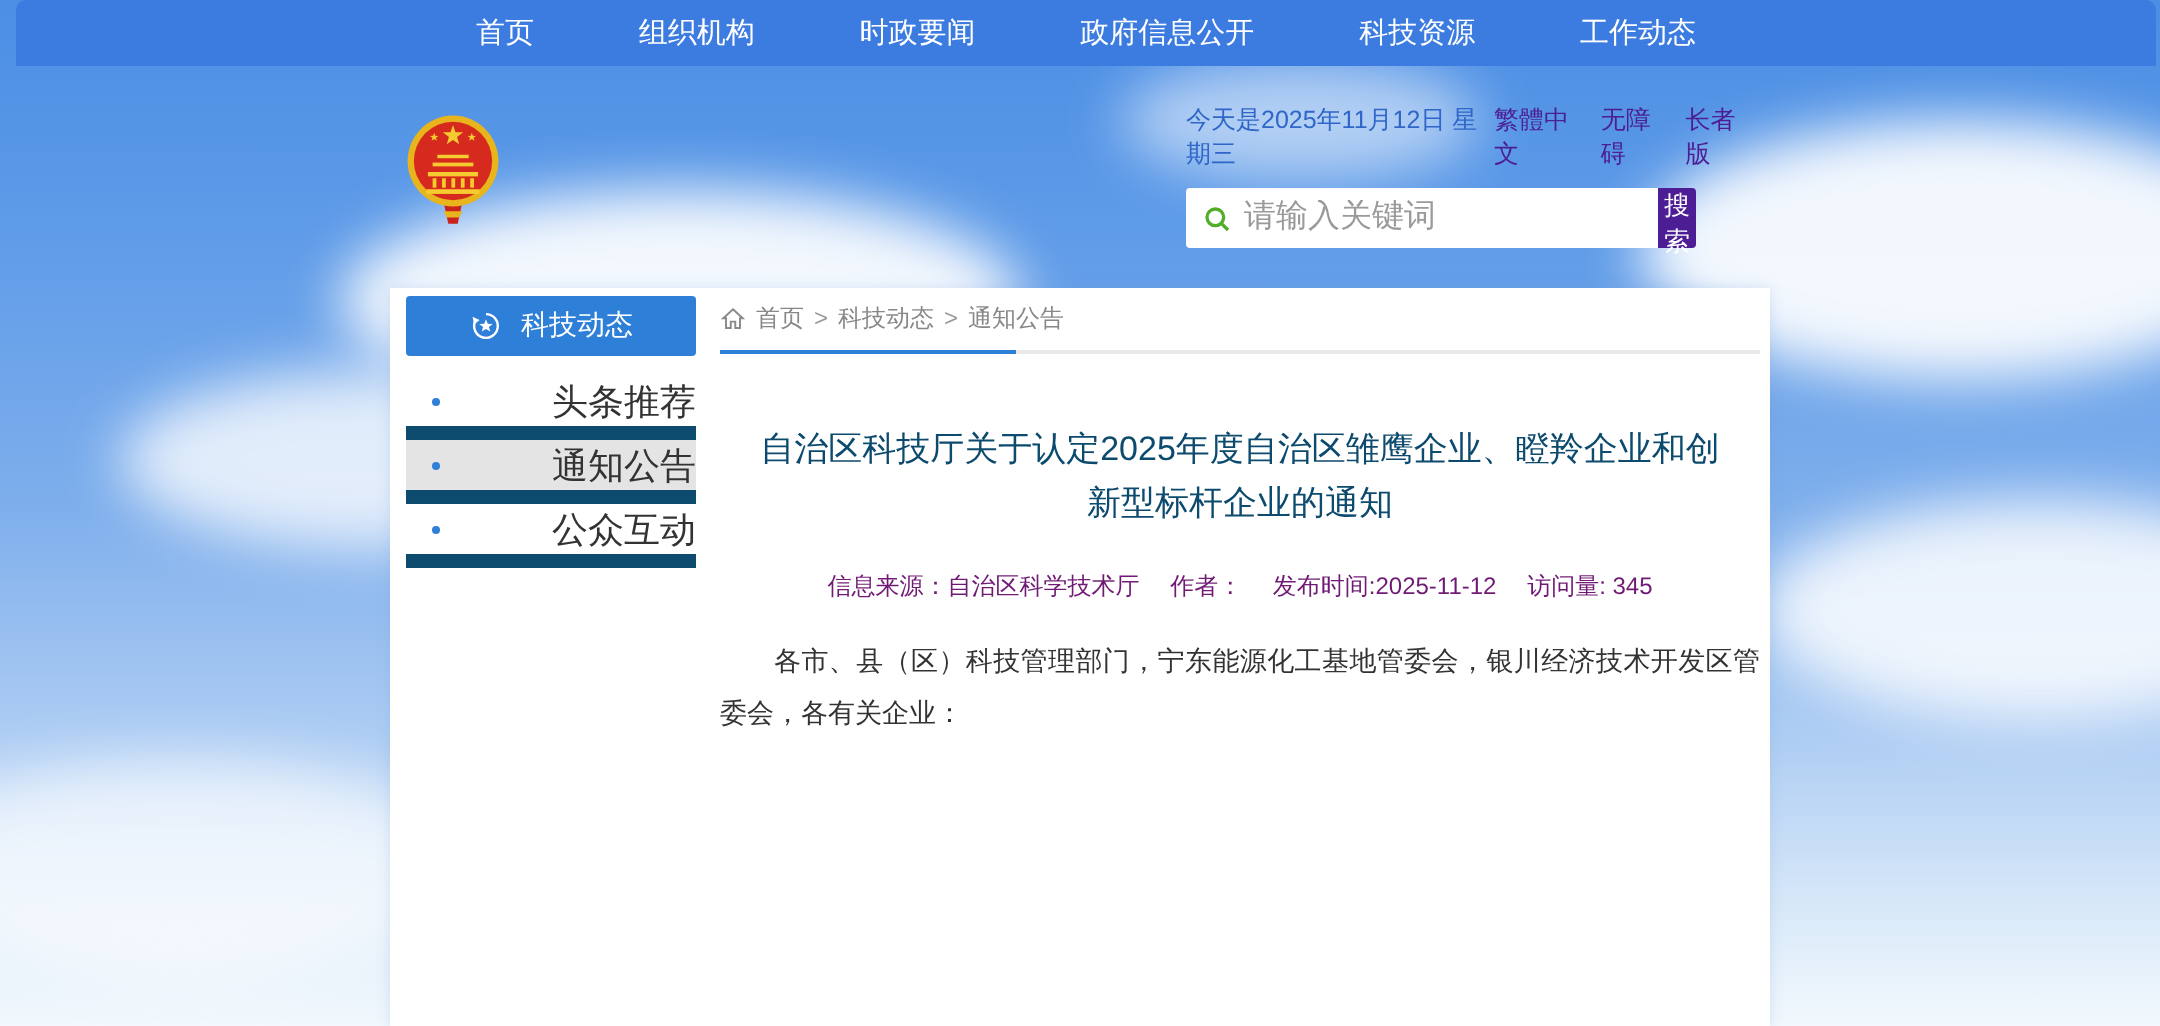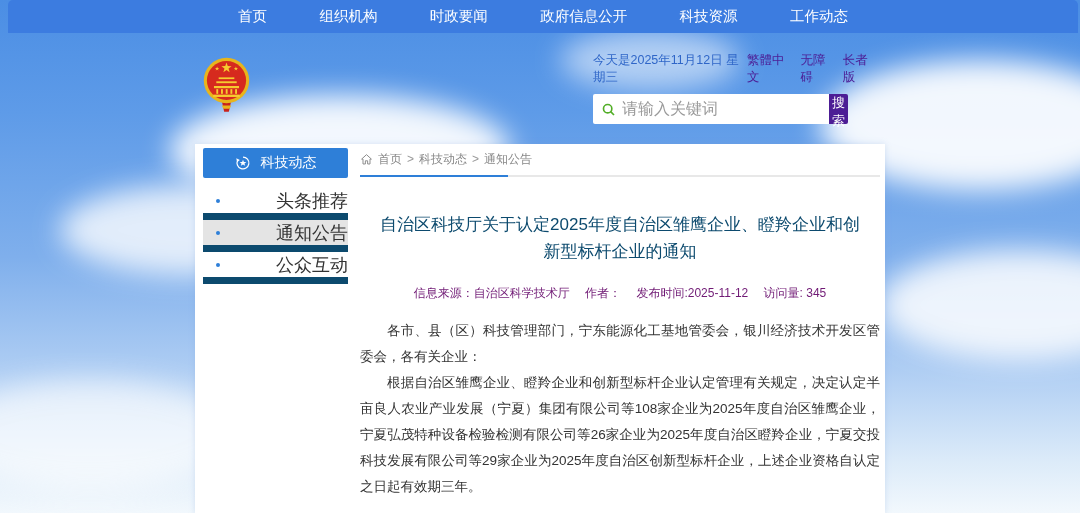--- a/index.html
+++ b/index.html
@@ -224,17 +224,16 @@
 
     <div class="doc-meta">
       <span>信息来源：自治区科学技术厅</span>
       <span>作者：</span>
       <span>发布时间:2025-11-12</span>
       <span>访问量: 345</span>
     </div>
 
     <div class="doc-body">
       <p>各市、县（区）科技管理部门，宁东能源化工基地管委会，银川经济技术开发区管委会，各有关企业：</p>
-      <p>根据自治区雏鹰企业、瞪羚企业和创新型标杆企业认定管理有关规定，决定认定半亩良人农业产业发展（宁夏）集团有限公司等108家企业为2025年度自治区雏鹰企业，宁夏弘茂特种设备检验检测有限公司等26家企业为2025年度自治区瞪羚企业，宁夏交投科技发展有限公司等29家企业为2025年度自治区创新型标杆企业，上述企业资格自认定之日起有效期三年。</p>
     </div>
 
   </div>
 </div>
 
 </body></html>

